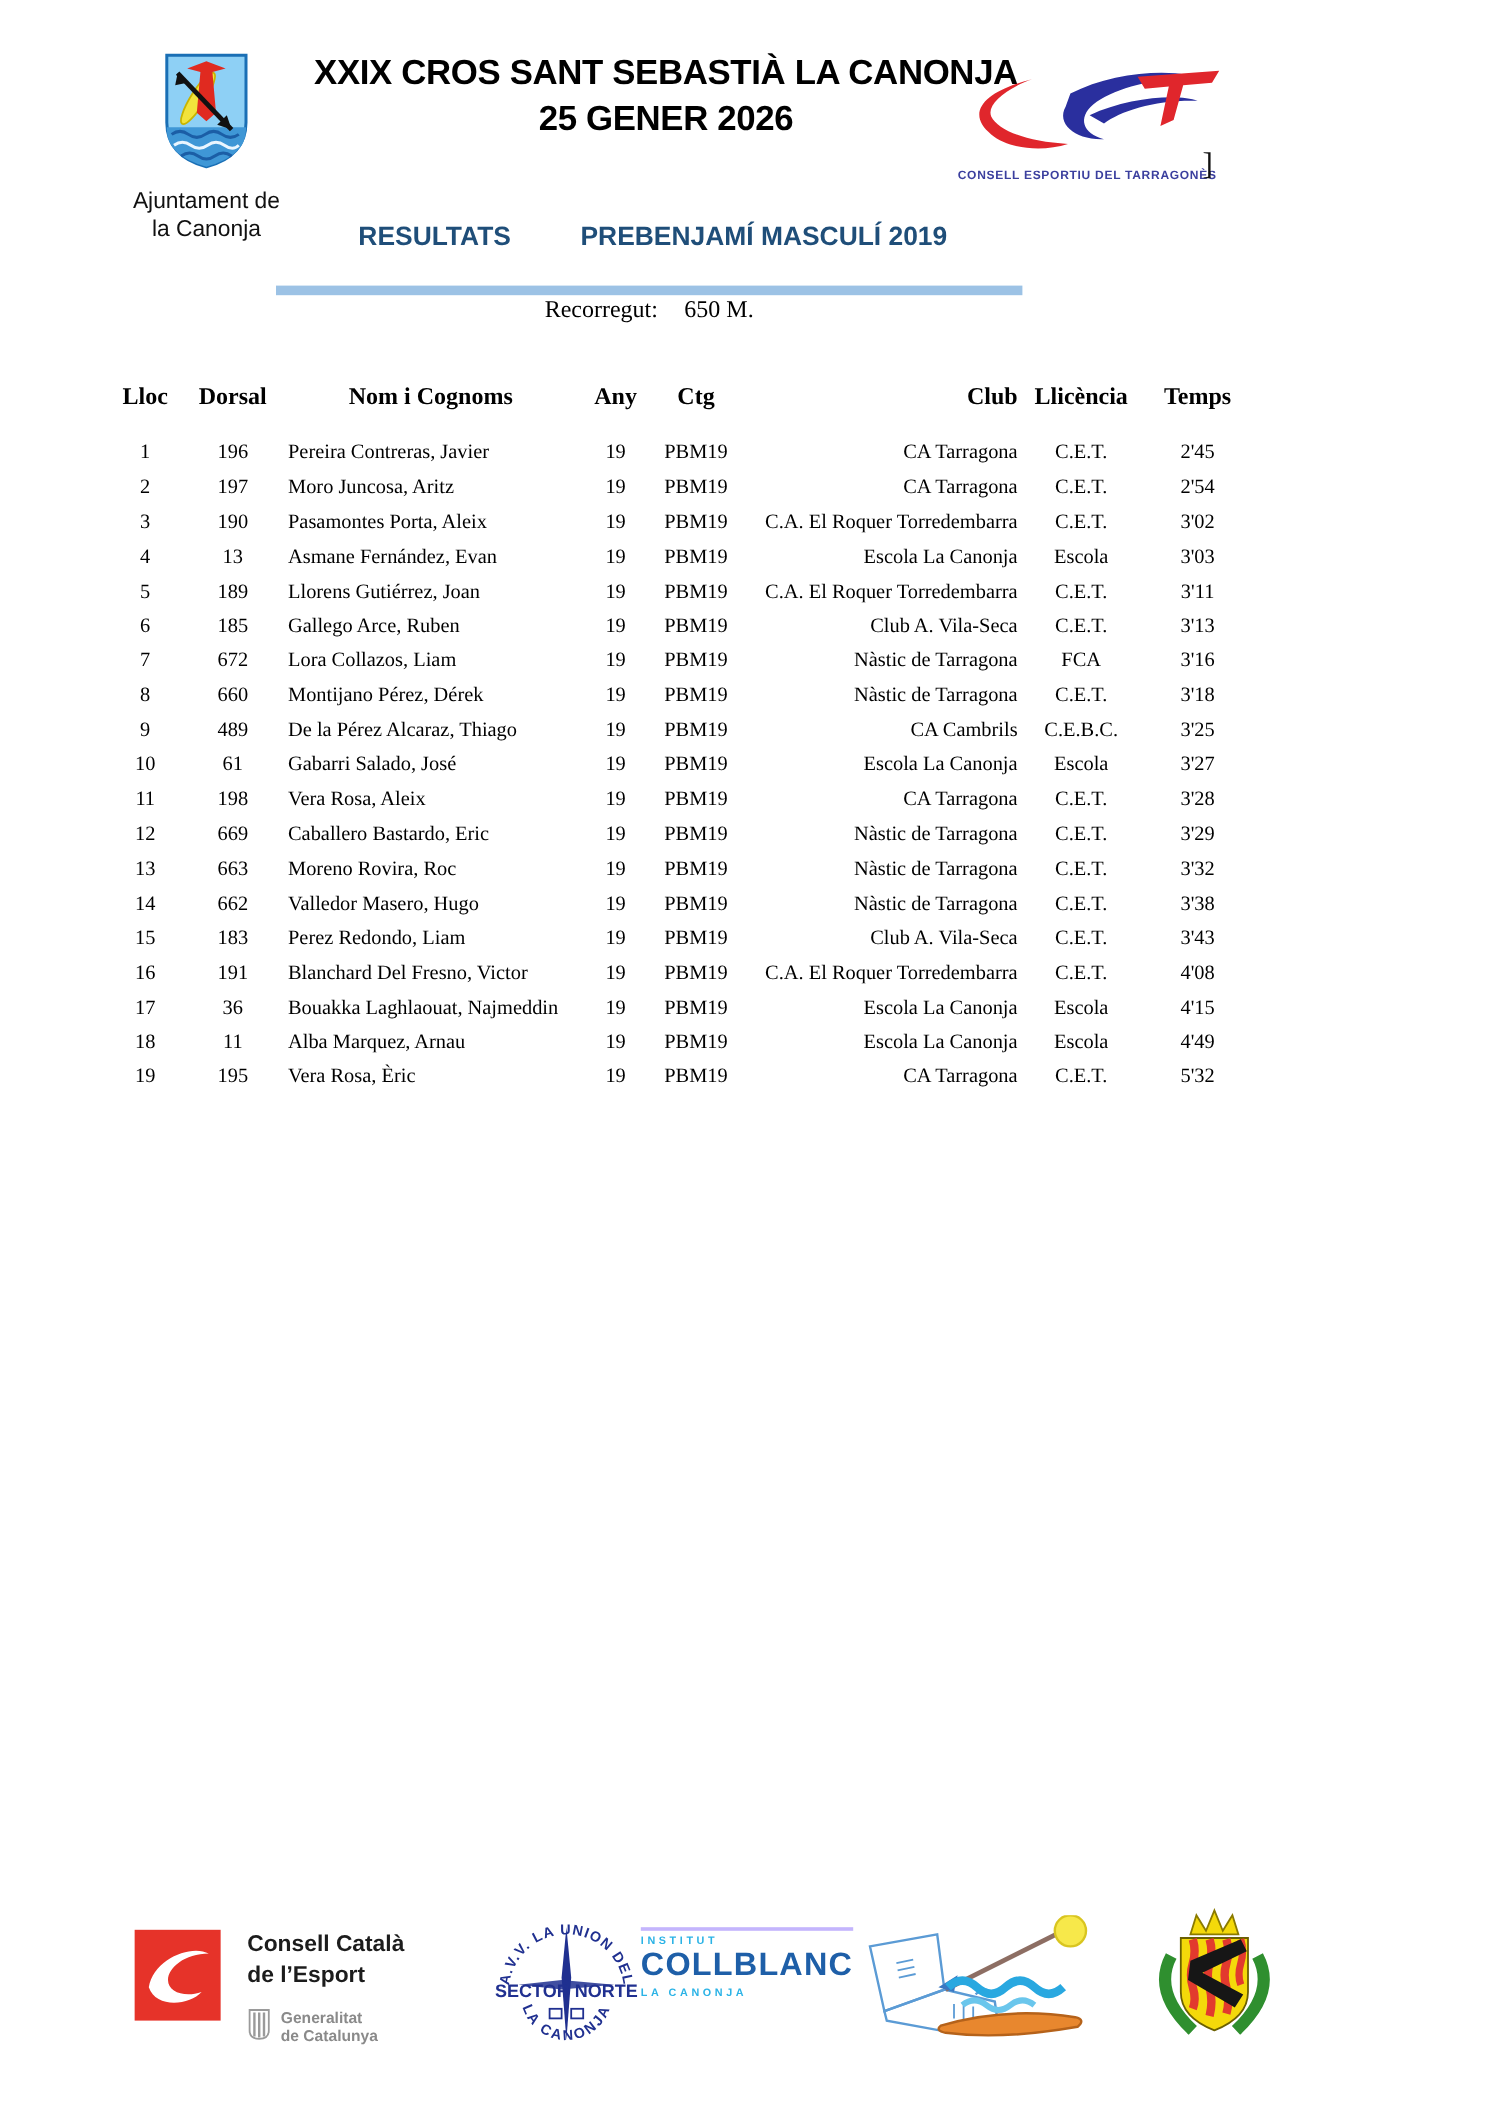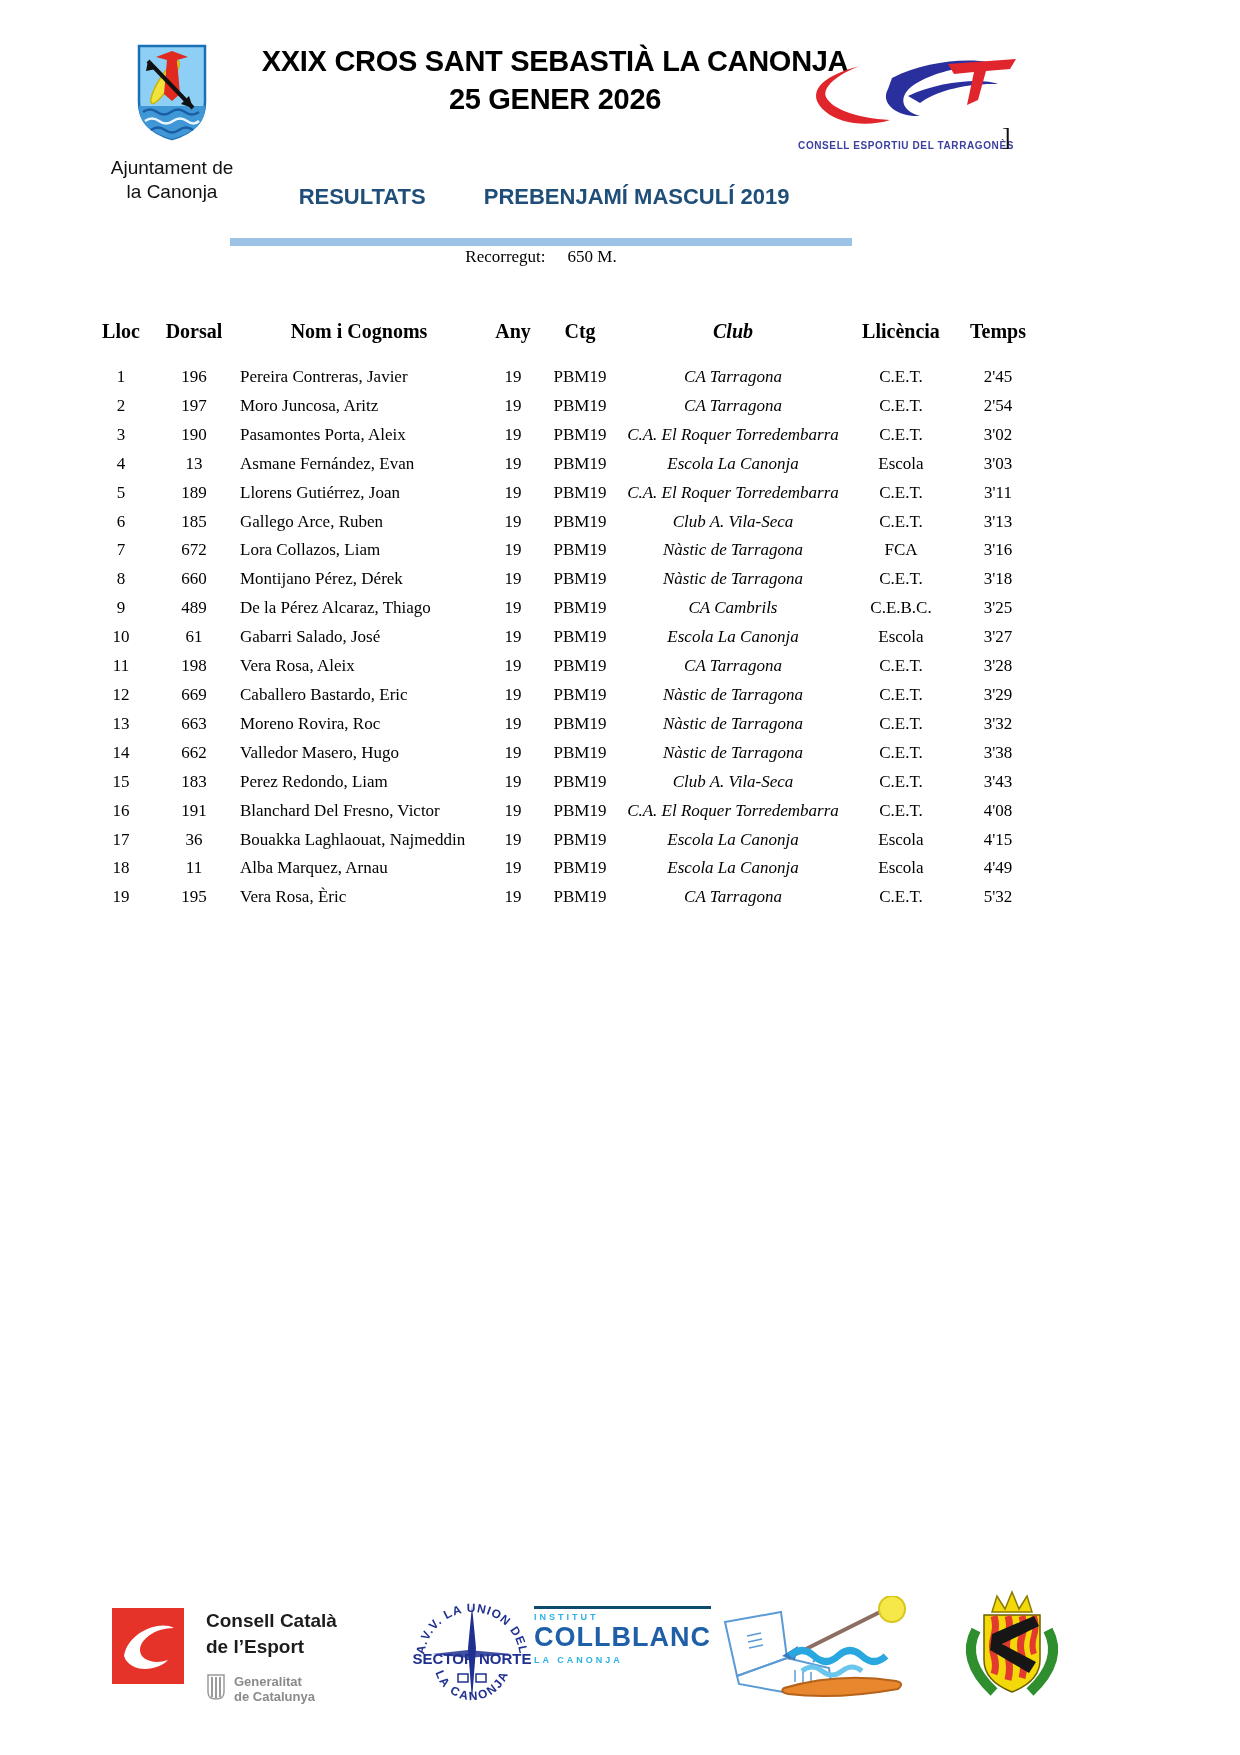--- a/index.html
+++ b/index.html
@@ -30,48 +30,48 @@
   }
   .subtitle-row{
     position:absolute;left:90px;top:184px;width:908px;
     display:flex;justify-content:center;gap:58px;
     font-family:"Liberation Sans",sans-serif;font-weight:bold;font-size:22px;color:#1f4e79;text-align:center;
   }
   
   .course-bar{position:absolute;left:230px;top:238px;width:622px;height:8px;background:#9cc2e5;}
   .course-line{
     position:absolute;left:230px;top:247px;width:622px;
-    display:flex;justify-content:center;gap:22px;font-size:17px;
+    display:flex;justify-content:center;gap:22px;font-size:20px;
   }
   
   .results-table{
     position:absolute;left:90px;top:272px;width:952px;
     border-collapse:separate;border-spacing:0;table-layout:fixed;margin-top:48px;
   }
   .results-table th{
     font-family:"Liberation Serif",serif;font-size:20px;font-weight:bold;
     padding:0 0 20px 0;text-align:center;white-space:nowrap;
   }
   .results-table td{
     font-size:17px;line-height:28.9px;padding:0;text-align:center;white-space:nowrap;
     overflow:hidden;
   }
-  .results-table th.col-club,.results-table td.col-club{text-align:center;padding-left:2px;font-style:italic;}
+  .results-table th.col-club,.results-table td.col-club{text-align:right;padding-left:2px;}
   .results-table td.col-nom{text-align:left;padding-left:4px;}
   
   .footer{position:absolute;left:0;top:1588px;width:1240px;height:150px;}
   .consell-logo{position:absolute;left:112px;top:20px;display:flex;gap:22px;}
   .consell-text{font-family:"Liberation Sans",sans-serif;}
   .consell-name{font-weight:bold;font-size:19px;line-height:26px;color:#1c1c1c;}
   .gen-block{display:flex;gap:8px;margin-top:14px;align-items:flex-start;}
   .gen-text{font-size:13px;line-height:15px;color:#8a8a8a;font-weight:bold;}
   .stamp-logo{position:absolute;left:408px;top:2px;}
   .collblanc-logo{position:absolute;left:534px;top:18px;display:flex;gap:6px;align-items:flex-start;}
   .collblanc-text{font-family:"Liberation Sans",sans-serif;text-align:left;}
-  .cb-small{font-size:9px;letter-spacing:3px;color:#2bb3e6;font-weight:bold;border-top:3px solid #0c4a6e;padding-top:3px;}
+  .cb-small{font-size:9px;letter-spacing:3px;color:#2bb3e6;font-weight:bold;border-top:3px solid #c4b5fd;padding-top:3px;}
   .cb-big{font-size:27px;font-weight:bold;letter-spacing:1px;color:#1e5fa8;line-height:30px;}
   .beach-logo{position:absolute;left:768px;top:8px;}
   .crest-logo{position:absolute;left:946px;top:0px;}
 </style>
 </head>
 <body>
 
 <div class="page">
 
   <div>

